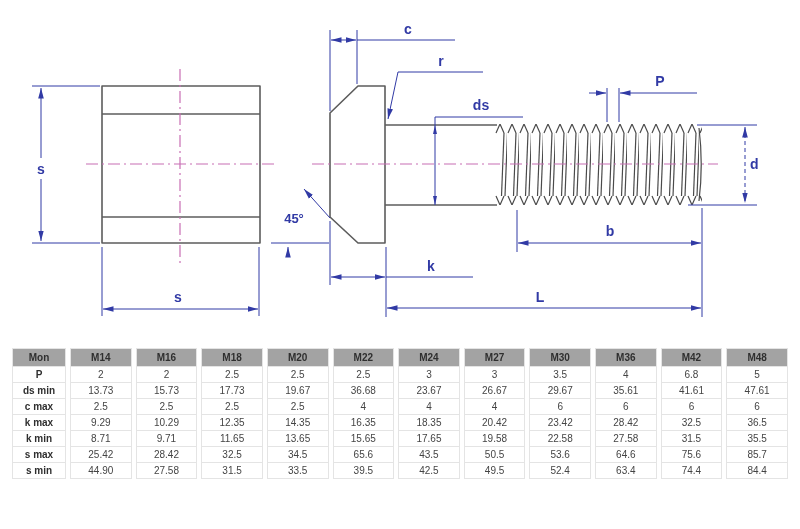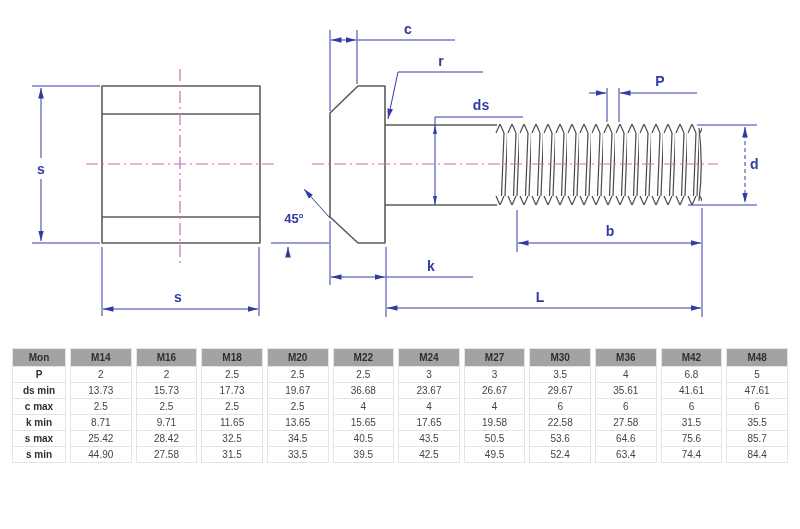--- a/index.html
+++ b/index.html
@@ -212,40 +212,54 @@
           <td>2.5</td>
           <td>4</td>
           <td>4</td>
           <td>4</td>
           <td>6</td>
           <td>6</td>
           <td>6</td>
           <td>6</td>
         </tr>
         <tr>
+          <th>k max</th>
+          <td>9.29</td>
+          <td>10.29</td>
+          <td>12.35</td>
+          <td>14.35</td>
+          <td>16.35</td>
+          <td>18.35</td>
+          <td>20.42</td>
+          <td>23.42</td>
+          <td>28.42</td>
+          <td>32.5</td>
+          <td>36.5</td>
+        </tr>
+        <tr>
           <th>k min</th>
           <td>8.71</td>
           <td>9.71</td>
           <td>11.65</td>
           <td>13.65</td>
           <td>15.65</td>
           <td>17.65</td>
           <td>19.58</td>
           <td>22.58</td>
           <td>27.58</td>
           <td>31.5</td>
           <td>35.5</td>
         </tr>
         <tr>
           <th>s max</th>
           <td>25.42</td>
           <td>28.42</td>
           <td>32.5</td>
           <td>34.5</td>
-          <td>40.5</td>
+          <td>65.6</td>
           <td>43.5</td>
           <td>50.5</td>
           <td>53.6</td>
           <td>64.6</td>
           <td>75.6</td>
           <td>85.7</td>
         </tr>
         <tr>
           <th>s min</th>
           <td>44.90</td>

